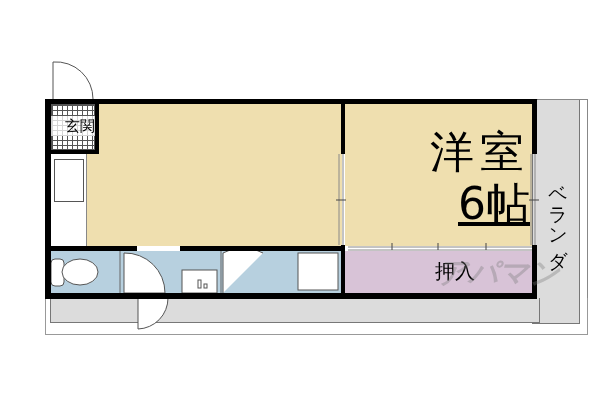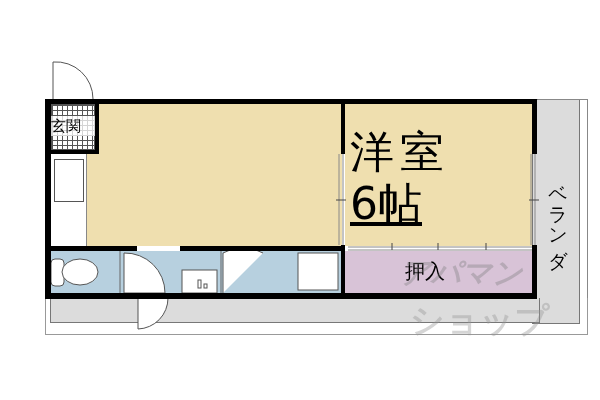--- a/index.html
+++ b/index.html
@@ -1,19 +1,19 @@
 <!DOCTYPE html>
 <html><head>
 <meta charset="utf-8">
 <style>
   html, body { margin:0; padding:0; background:#ffffff; }
   body { width:600px; height:400px; position:relative; overflow:hidden; font-family:"DejaVu Sans", sans-serif; }
   .abs { position:absolute; box-sizing:border-box; }
   .wall { background:#000; position:absolute; }
-  .label { position:absolute; color:#000; text-align:left; white-space:nowrap; }
+  .label { position:absolute; color:#000; text-align:right; white-space:nowrap; }
   .big { font-size:44px; line-height:48px; font-family:"DejaVu Sans", sans-serif; }
   .room-yellow { background:#efdfaf; }
   .blue { background:#b7d0df; }
   .purple { background:#d8c3d7; }
   .gray { background:#dcdcdc; }
   .fixture { background:#fff; border:1px solid #555; position:absolute; box-sizing:border-box; }
   svg { position:absolute; left:0; top:0; }
 </style>
 </head>
 <body>
@@ -92,14 +92,13 @@
   <div class="wall" style="left:45px;top:246px;width:92px;height:5px;"></div>
   <div class="wall" style="left:180px;top:246px;width:163px;height:5px;"></div>
 
 
   <div class="label big" style="left:350px;top:128px;width:180px;letter-spacing:6px;">洋室</div>
   <div class="label big" style="left:350px;top:180px;width:180px;text-decoration:underline;">6帖</div>
 
   <div class="label" style="left:548px;top:172px;width:22px;font-size:19px;line-height:23px;writing-mode:vertical-rl;">ベランダ</div>
 
   <div class="label" style="left:400px;top:252px;width:160px;font-size:30px;line-height:42px;font-weight:bold;color:rgba(120,120,120,0.35);font-style:italic;">アパマン</div>
-  <div class="label" style="left:410px;top:300px;width:160px;font-size:34px;line-height:40px;font-weight:bold;color:rgba(150,150,150,0.4);">ショップ</div>
 </div>
 
 </body></html>

